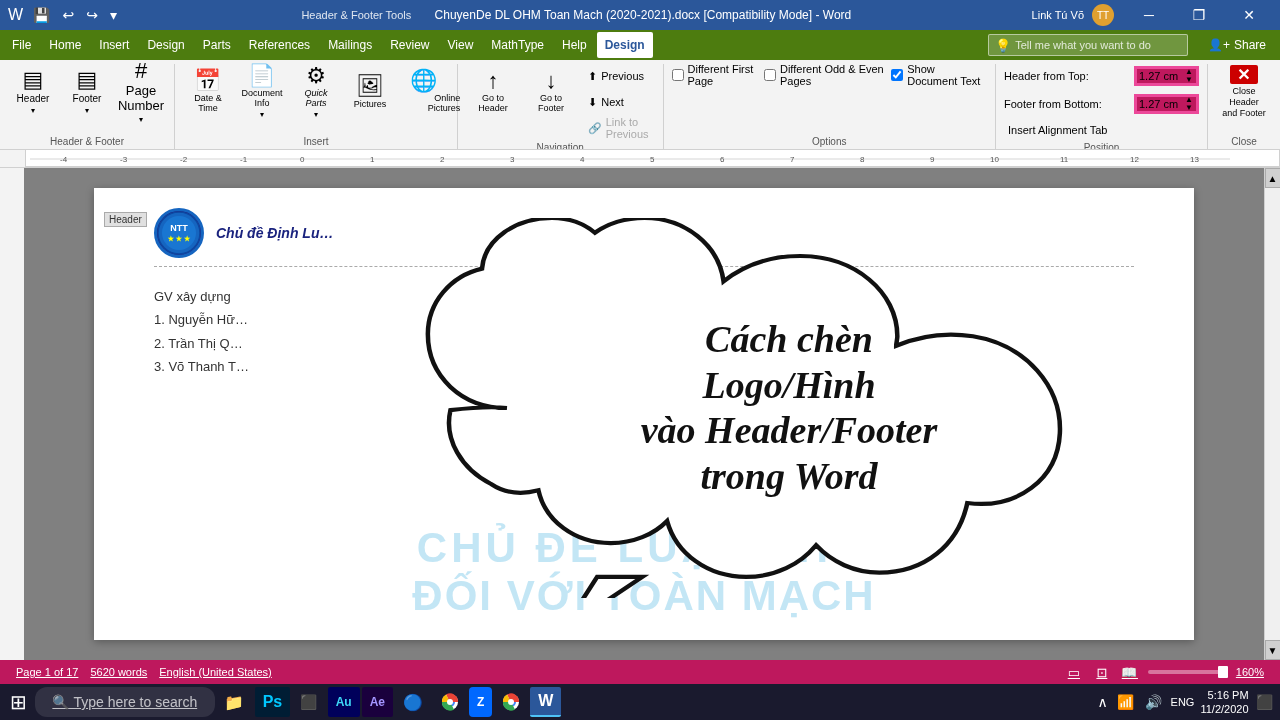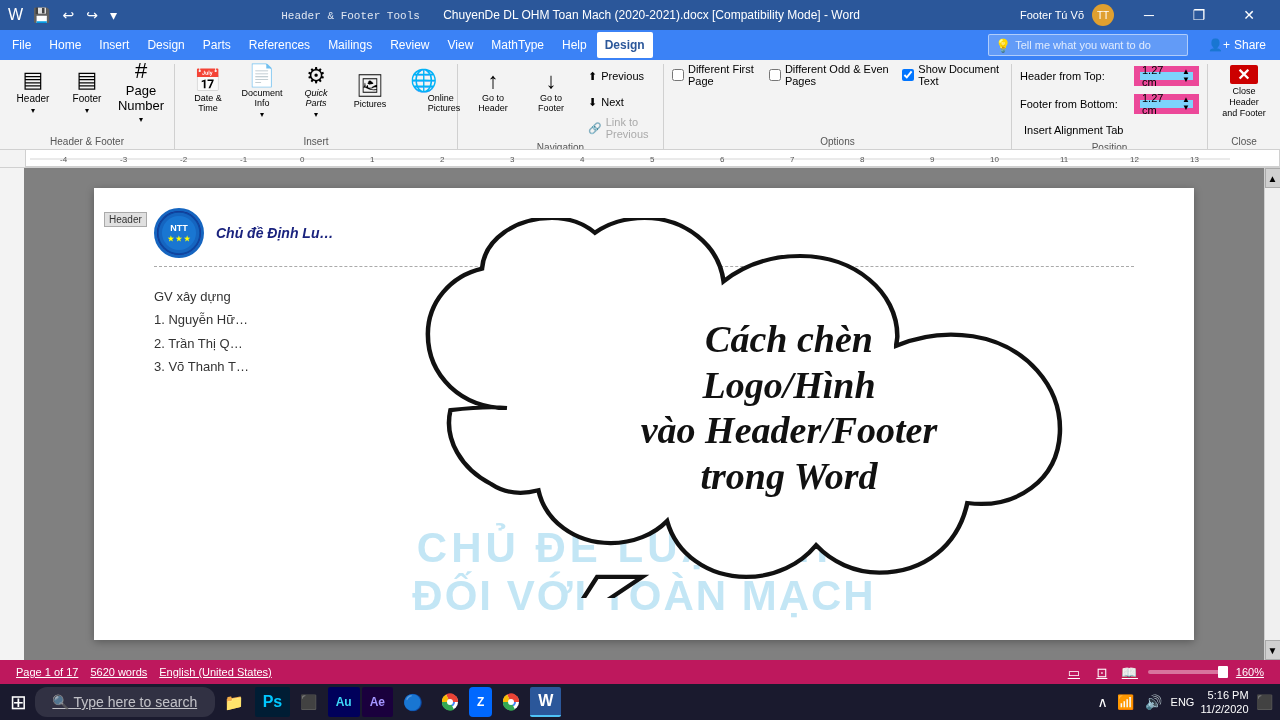--- a/index.html
+++ b/index.html
@@ -19,21 +19,21 @@
     #titlebar-left { display: flex; align-items: center; gap: 6px; }
     #titlebar-center { flex: 1; text-align: center; font-size: 12px; }
     #titlebar-right { display: flex; align-items: center; gap: 4px; }
     .title-btn { width: 46px; height: 30px; display: flex; align-items: center; justify-content: center; cursor: pointer; font-size: 14px; }
     .qs-access { display: flex; gap: 4px; align-items: center; }
     .qs-btn { color: white; font-size: 14px; cursor: pointer; padding: 2px 4px; }
 
     
     #menubar {
       height: 30px;
-      background: #3b82f6;
+      background: #4d7c0f;
       display: flex;
       align-items: center;
       padding: 0 4px;
       gap: 2px;
     }
     .menu-item {
       color: white;
       font-size: 12px;
       padding: 4px 8px;
       cursor: pointer;
@@ -158,35 +158,35 @@
       font-size: 11px;
       height: 22px;
       cursor: pointer;
     }
     .opt-row input[type=checkbox] { width: 12px; height: 12px; cursor: pointer; }
 
     
     .pos-row {
       display: flex;
       align-items: center;
-      gap: 4px;
+      gap: 20px;
       font-size: 11px;
       height: 24px;
     }
     .pos-label { width: 110px; }
     .pos-input {
       width: 65px;
       height: 20px;
-      border: 6px solid #ec4899;
+      border: 3px solid #ec4899;
       font-size: 11px;
       padding: 0 2px;
       display: flex;
       align-items: center;
       justify-content: space-between;
-      background: #7dd3fc;
+      background: #be185d;
     }
     .pos-spinner { display: flex; flex-direction: column; }
     .pos-spin-btn { font-size: 8px; cursor: pointer; line-height: 1; padding: 0 1px; }
 
     
     .close-header-btn {
       display: flex;
       flex-direction: column;
       align-items: center;
       justify-content: center;
@@ -476,25 +476,25 @@
   <div id="titlebar-left">
     <span style="font-size:16px;">W</span>
     <div class="qs-access">
       <span class="qs-btn">💾</span>
       <span class="qs-btn">↩</span>
       <span class="qs-btn">↪</span>
       <span class="qs-btn">▾</span>
     </div>
   </div>
   <div id="titlebar-center">
-    <span style="font-size:11px; opacity:0.85;font-family:Liberation Mono, monospace;">Header &amp; Footer Tools</span>
+    <span style="font-size:11px; opacity:0.85;">Header &amp; Footer Tools</span>
     <span style="margin-left:20px;">ChuyenDe DL OHM Toan Mach (2020-2021).docx [Compatibility Mode] - Word</span>
   </div>
   <div id="titlebar-right">
-    <span style="font-size:11px; margin-right:4px;">Footer Tú Võ</span>
+    <span style="font-size:11px; margin-right:4px;">Link Tú Võ</span>
     <span style="width:22px;height:22px;background:#e0a030;border-radius:50%;display:inline-flex;align-items:center;justify-content:center;font-size:10px;margin-right:8px;">TT</span>
     <div class="title-btn">─</div>
     <div class="title-btn">❐</div>
     <div class="title-btn close">✕</div>
   </div>
 </div>
 
 <div id="menubar">
   <div class="menu-item">File</div>
   <div class="menu-item">Home</div>
@@ -557,21 +557,21 @@
         <div class="ribbon-btn-icon">⚙</div>
         <span style="font-size:9px; text-align:center; line-height:1.1;font-style:italic;">Quick<br>Parts</span>
         <span style="font-size:8px;">▾</span>
       </div>
       <div class="ribbon-btn-large">
         <div class="ribbon-btn-icon">🖼</div>
         <span style="font-size:9px;">Pictures</span>
       </div>
       <div class="ribbon-btn-large">
         <div class="ribbon-btn-icon">🌐</div>
-        <span style="font-size:9px; text-align:left; line-height:1.1;margin-left:40px;">Online<br>Pictures</span>
+        <span style="font-size:9px; text-align:right; line-height:1.1;margin-left:40px;">Online<br>Pictures</span>
       </div>
     </div>
     <div class="ribbon-group-label">Insert</div>
   </div>
 
   <div class="ribbon-group">
     <div class="ribbon-group-content">
       <div class="ribbon-col">
         <div class="ribbon-btn-large" style="width:54px;">
           <div class="ribbon-btn-icon">↑</div>

